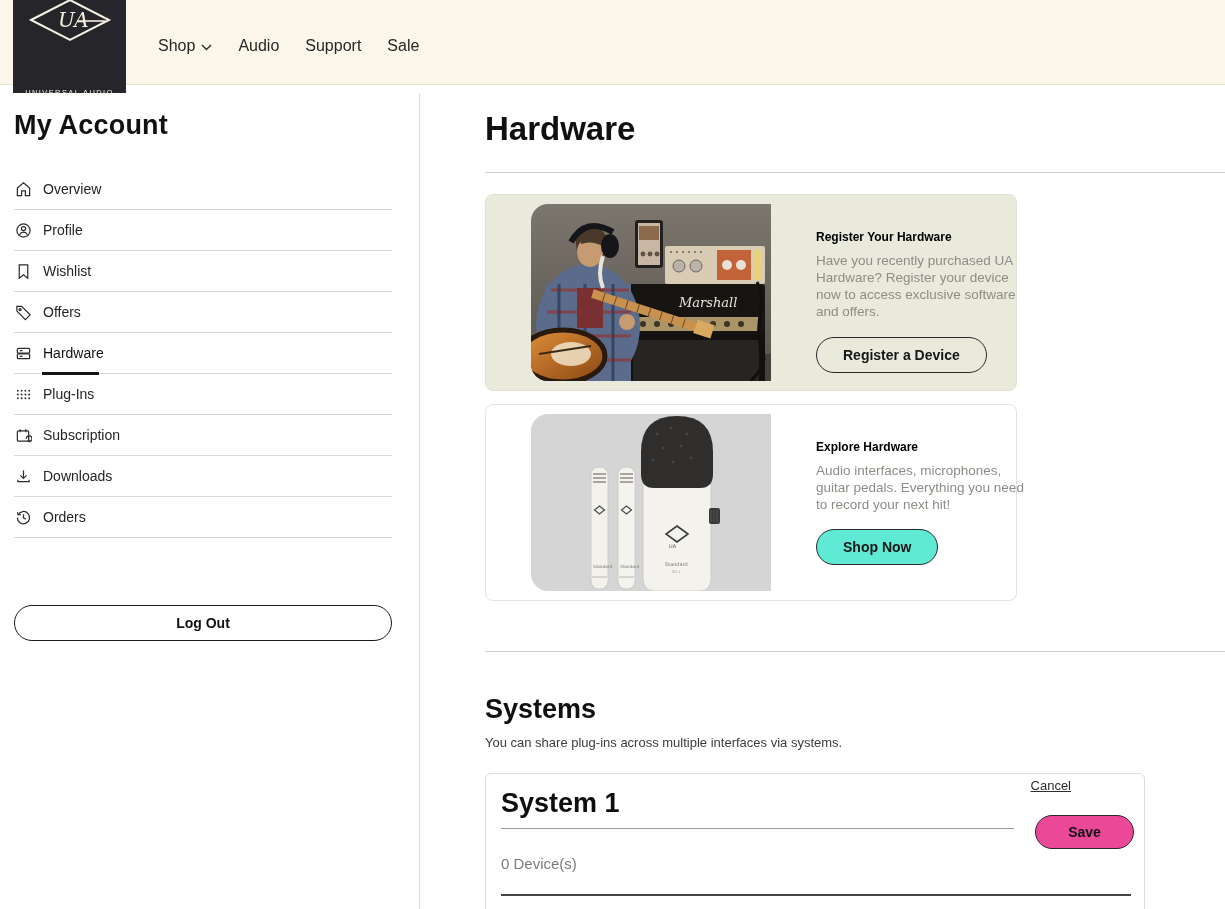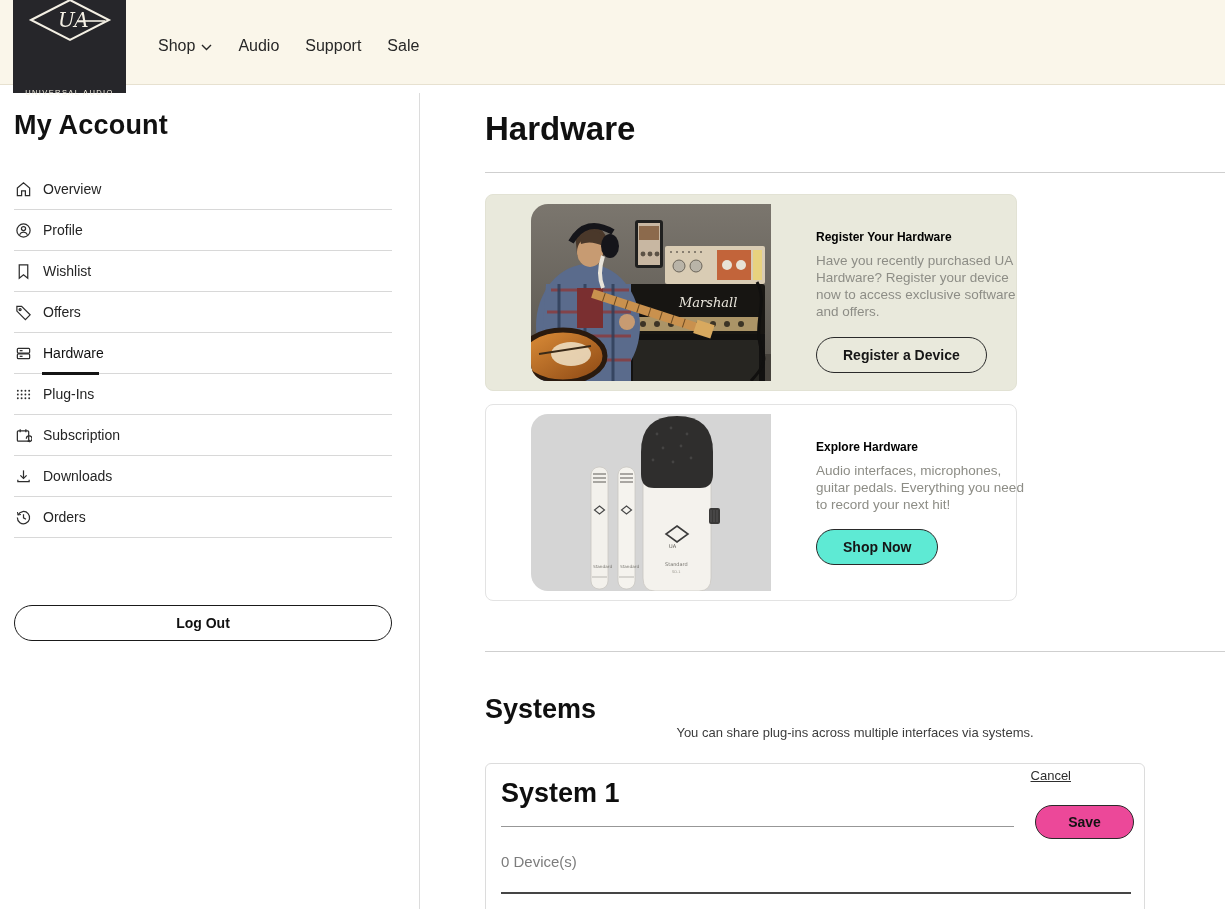--- a/index.html
+++ b/index.html
@@ -51,27 +51,27 @@
   .promo-img { width:268px; height:177px; border-radius:17px; overflow:hidden; flex:none;margin-left:36px; }
   .promo-body { padding-top:26px; }
   .promo-title { font-size:12px; font-weight:700; color:#000000; }
   .promo-text { margin-top:8px; font-size:13.5px; line-height:1.27; color:#8d8d86; width:218px; }
   .pill-btn { margin-top:16px; background:transparent; border:1.3px solid #2a2a2a;
               border-radius:18px; padding:9px 26px; font-size:14px; font-weight:700;
               color:#161616; cursor:pointer; font-family:"Liberation Sans", sans-serif; }
   .promo-card.white .pill-btn { background:#5eead4; }
 
   .systems-title { margin-top:42px; font-size:27px; font-weight:700; color:#101010; }
-  .systems-desc { font-size:13px; color:#3c3c3c;text-align:center; }
+  .systems-desc { margin-top:10px; font-size:13px; color:#3c3c3c; }
 
   .system-card { position:relative; margin-top:23px; width:660px; height:380px;
                  border:1px solid #dcdcdc; border-radius:6px;
                  padding:14px 14px 0 15px; background:#fff; }
   .system-name { font-size:27px; font-weight:700; color:#0e0e0e; width:513px;
-                 border-bottom:1px solid #979797; padding-bottom:17px; cursor:text; }
+                 border-bottom:1px solid #979797; padding-bottom:9px; cursor:text; }
   .cancel-link { position:absolute; top:4px; right:73px; font-size:13px; color:#2e2e2e;
                  text-decoration:underline; cursor:pointer; }
   .save-btn { position:absolute; top:41px; right:10px; width:99px; height:34px;
               border-radius:18px; border:1.3px solid #2a2a2a; background:#ec4899;
               font-size:14px; font-weight:700; color:#131313; cursor:pointer;
               font-family:"Liberation Sans", sans-serif; }
   .device-count { margin-top:26px; font-size:15px; color:#7c7c7c; }
   .table-top-line { margin-top:22px; height:2px; width:630px; background:#454545; }
 </style>
 </head>

